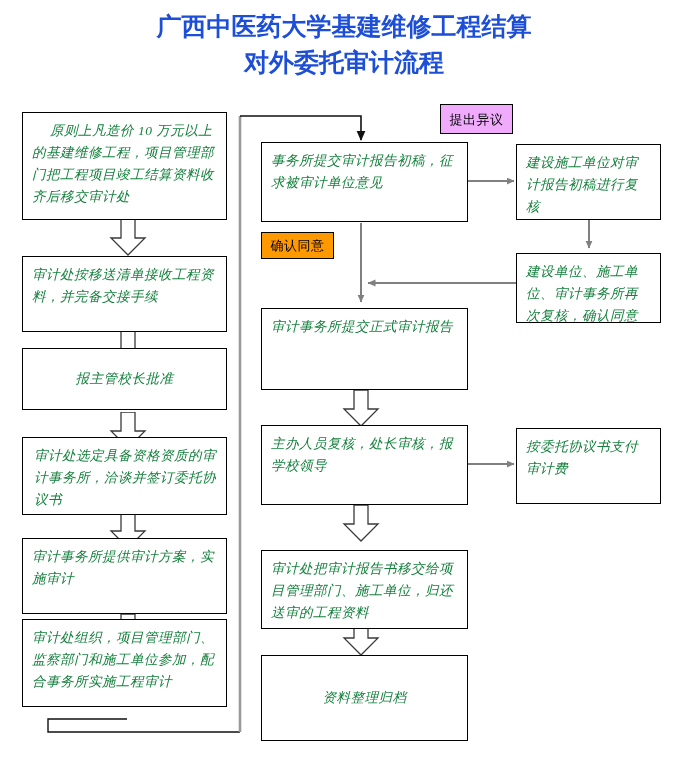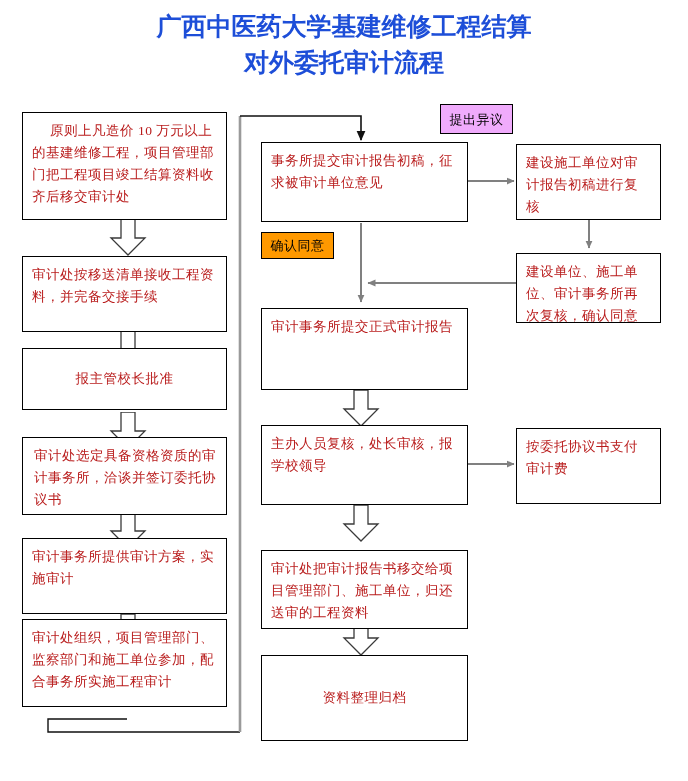--- a/index.html
+++ b/index.html
@@ -35,28 +35,29 @@
   }
   .title .l1 { display: block; }
   .title .l2 { display: block; }
 
   
   .box {
     position: absolute;
     box-sizing: border-box;
     border: 1.4px solid #000000;
     background: #ffffff;
-    color: #b91c1c;
+    color: #15803d;
     font-family: "Liberation Serif", "DejaVu Serif", serif;
     font-size: 13.5px;
     line-height: 22px;
     padding: 7px 9px 4px 9px;
     text-align: left;
     white-space: pre-wrap;
     letter-spacing: 0.5px;
+    font-style: italic;
   }
   .box.center-text {
     display: flex;
     align-items: center;
     justify-content: center;
     text-align: center;
     padding: 4px 8px;
   }
   .box.indent-first {
     text-indent: 18px;

